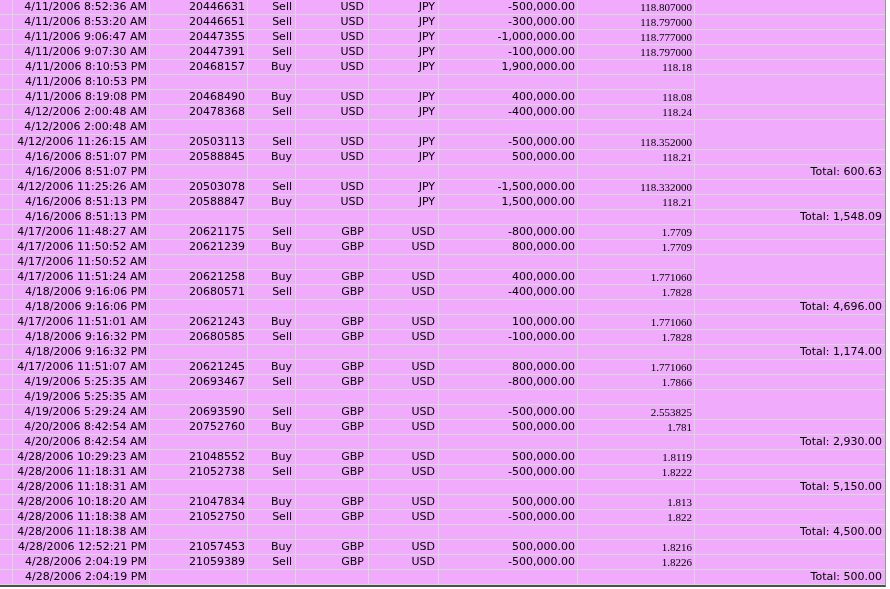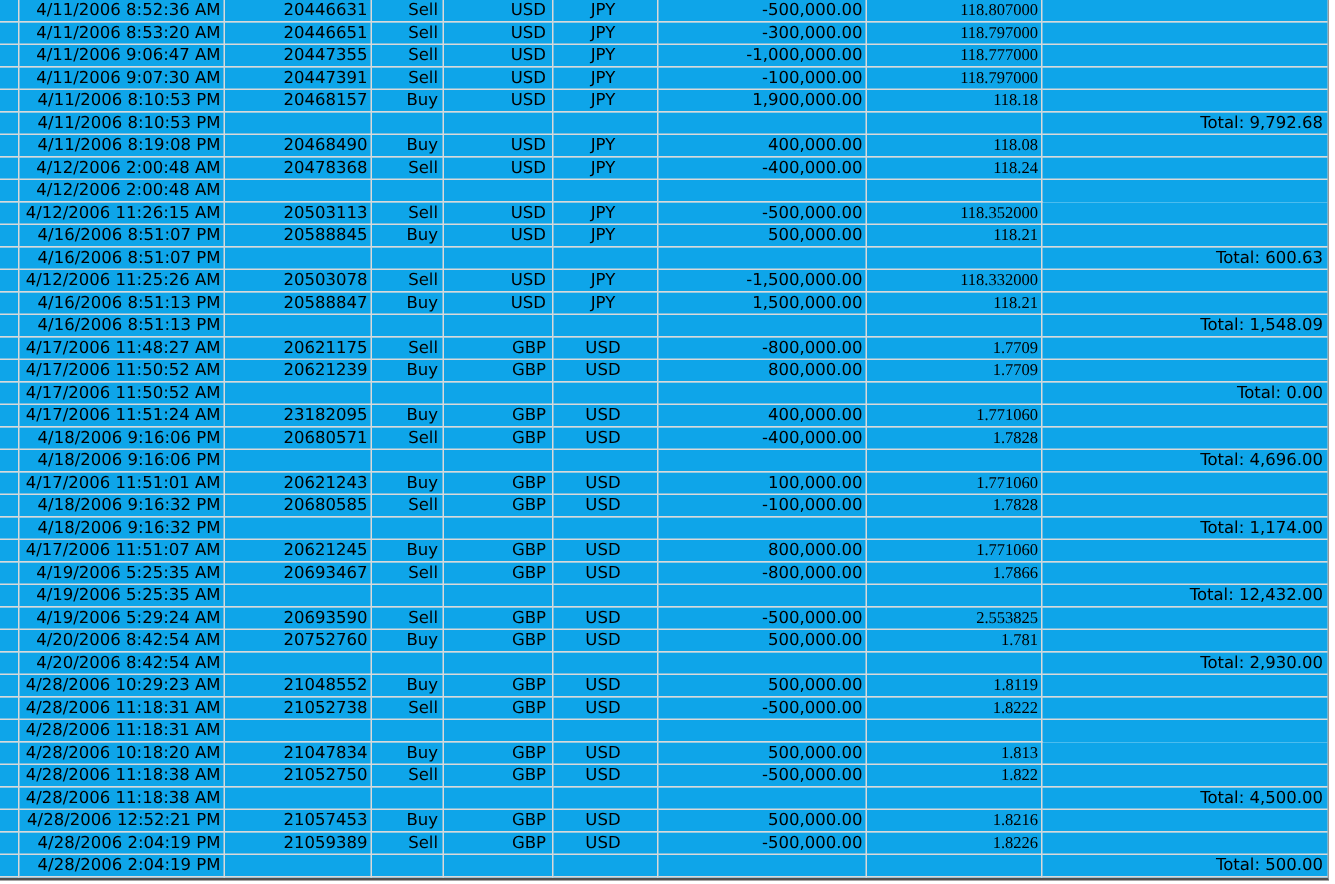--- a/index.html
+++ b/index.html
@@ -21,38 +21,38 @@
     border-bottom: 2px solid #4f4f4f;
     font-family: "DejaVu Sans", "Liberation Sans", sans-serif;
     font-size: 11px;
     color: #000000;
     background: #ffffff;
   }
   .row {
     display: flex;
     height: 15px;
     width: 885px;
-    background: #0ea5e9;
+    background: #f0abfc;
   }
   .cell {
     border-right: 1px solid #d9d9d9;
     border-bottom: 1px solid #d9d9d9;
     height: 15px;
     line-height: 14px;
     text-align: right;
     padding: 0 2px 0 0;
     white-space: nowrap;
     overflow: hidden;
   }
   .c-rowhdr { width: 13px; }
   .c-date   { width: 137px; }
   .c-id     { width: 98px; }
   .c-side   { width: 48px; padding-right: 3px; }
   .c-ccy1   { width: 73px; padding-right: 4px; }
-  .c-ccy2   { width: 70px; padding-right: 3px; text-align: center; }
+  .c-ccy2   { width: 70px; padding-right: 3px; }
   .c-amount { width: 139px; text-align: right; }
   .c-rate   { width: 117px; font-family: Liberation Serif, serif; }
   .c-total  { width: 190px; border-right: none; padding-right: 3px; }
 </style>
 </head>
 <body>
 
 <div class="grid">
     <div class="row">
     <div class="cell c-rowhdr"></div>
@@ -111,21 +111,20 @@
   </div>
     <div class="row">
     <div class="cell c-rowhdr"></div>
     <div class="cell c-date">4/11/2006 8:10:53 PM</div>
     <div class="cell c-id"></div>
     <div class="cell c-side"></div>
     <div class="cell c-ccy1"></div>
     <div class="cell c-ccy2"></div>
     <div class="cell c-amount"></div>
     <div class="cell c-rate"></div>
-    <div class="cell c-total">Total: 9,792.68</div>
   </div>
     <div class="row">
     <div class="cell c-rowhdr"></div>
     <div class="cell c-date">4/11/2006 8:19:08 PM</div>
     <div class="cell c-id">20468490</div>
     <div class="cell c-side">Buy</div>
     <div class="cell c-ccy1">USD</div>
     <div class="cell c-ccy2">JPY</div>
     <div class="cell c-amount">400,000.00</div>
     <div class="cell c-rate">118.08</div>
@@ -242,26 +241,25 @@
   </div>
     <div class="row">
     <div class="cell c-rowhdr"></div>
     <div class="cell c-date">4/17/2006 11:50:52 AM</div>
     <div class="cell c-id"></div>
     <div class="cell c-side"></div>
     <div class="cell c-ccy1"></div>
     <div class="cell c-ccy2"></div>
     <div class="cell c-amount"></div>
     <div class="cell c-rate"></div>
-    <div class="cell c-total">Total: 0.00</div>
   </div>
     <div class="row">
     <div class="cell c-rowhdr"></div>
     <div class="cell c-date">4/17/2006 11:51:24 AM</div>
-    <div class="cell c-id">23182095</div>
+    <div class="cell c-id">20621258</div>
     <div class="cell c-side">Buy</div>
     <div class="cell c-ccy1">GBP</div>
     <div class="cell c-ccy2">USD</div>
     <div class="cell c-amount">400,000.00</div>
     <div class="cell c-rate">1.771060</div>
     <div class="cell c-total"></div>
   </div>
     <div class="row">
     <div class="cell c-rowhdr"></div>
     <div class="cell c-date">4/18/2006 9:16:06 PM</div>
@@ -341,21 +339,20 @@
   </div>
     <div class="row">
     <div class="cell c-rowhdr"></div>
     <div class="cell c-date">4/19/2006 5:25:35 AM</div>
     <div class="cell c-id"></div>
     <div class="cell c-side"></div>
     <div class="cell c-ccy1"></div>
     <div class="cell c-ccy2"></div>
     <div class="cell c-amount"></div>
     <div class="cell c-rate"></div>
-    <div class="cell c-total">Total: 12,432.00</div>
   </div>
     <div class="row">
     <div class="cell c-rowhdr"></div>
     <div class="cell c-date">4/19/2006 5:29:24 AM</div>
     <div class="cell c-id">20693590</div>
     <div class="cell c-side">Sell</div>
     <div class="cell c-ccy1">GBP</div>
     <div class="cell c-ccy2">USD</div>
     <div class="cell c-amount">-500,000.00</div>
     <div class="cell c-rate">2.553825</div>
@@ -407,20 +404,21 @@
   </div>
     <div class="row">
     <div class="cell c-rowhdr"></div>
     <div class="cell c-date">4/28/2006 11:18:31 AM</div>
     <div class="cell c-id"></div>
     <div class="cell c-side"></div>
     <div class="cell c-ccy1"></div>
     <div class="cell c-ccy2"></div>
     <div class="cell c-amount"></div>
     <div class="cell c-rate"></div>
+    <div class="cell c-total">Total: 5,150.00</div>
   </div>
     <div class="row">
     <div class="cell c-rowhdr"></div>
     <div class="cell c-date">4/28/2006 10:18:20 AM</div>
     <div class="cell c-id">21047834</div>
     <div class="cell c-side">Buy</div>
     <div class="cell c-ccy1">GBP</div>
     <div class="cell c-ccy2">USD</div>
     <div class="cell c-amount">500,000.00</div>
     <div class="cell c-rate">1.813</div>

